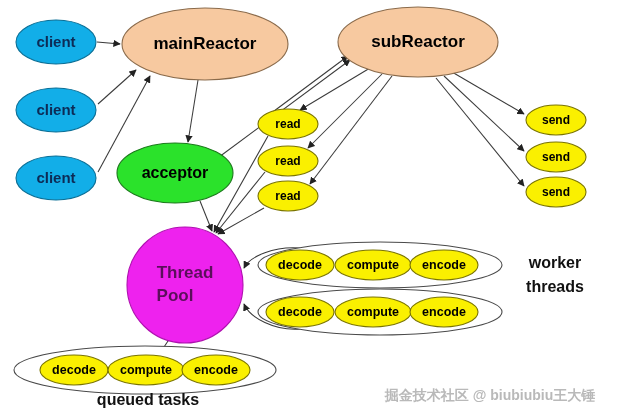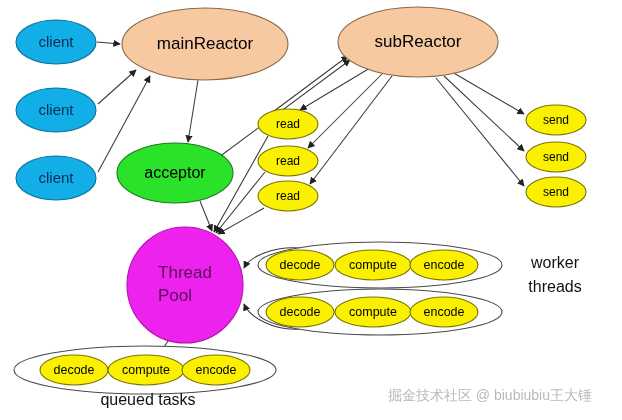--- a/index.html
+++ b/index.html
@@ -10,20 +10,21 @@
   }
   body {
     font-family: "Liberation Sans", sans-serif;
   }
   #diagram-root {
     position: relative;
     width: 622px;
     height: 420px;
     background: #ffffff;
     overflow: hidden;
+    font-weight: bold;
   }
   #diagram-svg {
     position: absolute;
     left: 0;
     top: 0;
     width: 622px;
     height: 420px;
     display: block;
   }
   .node-label {

